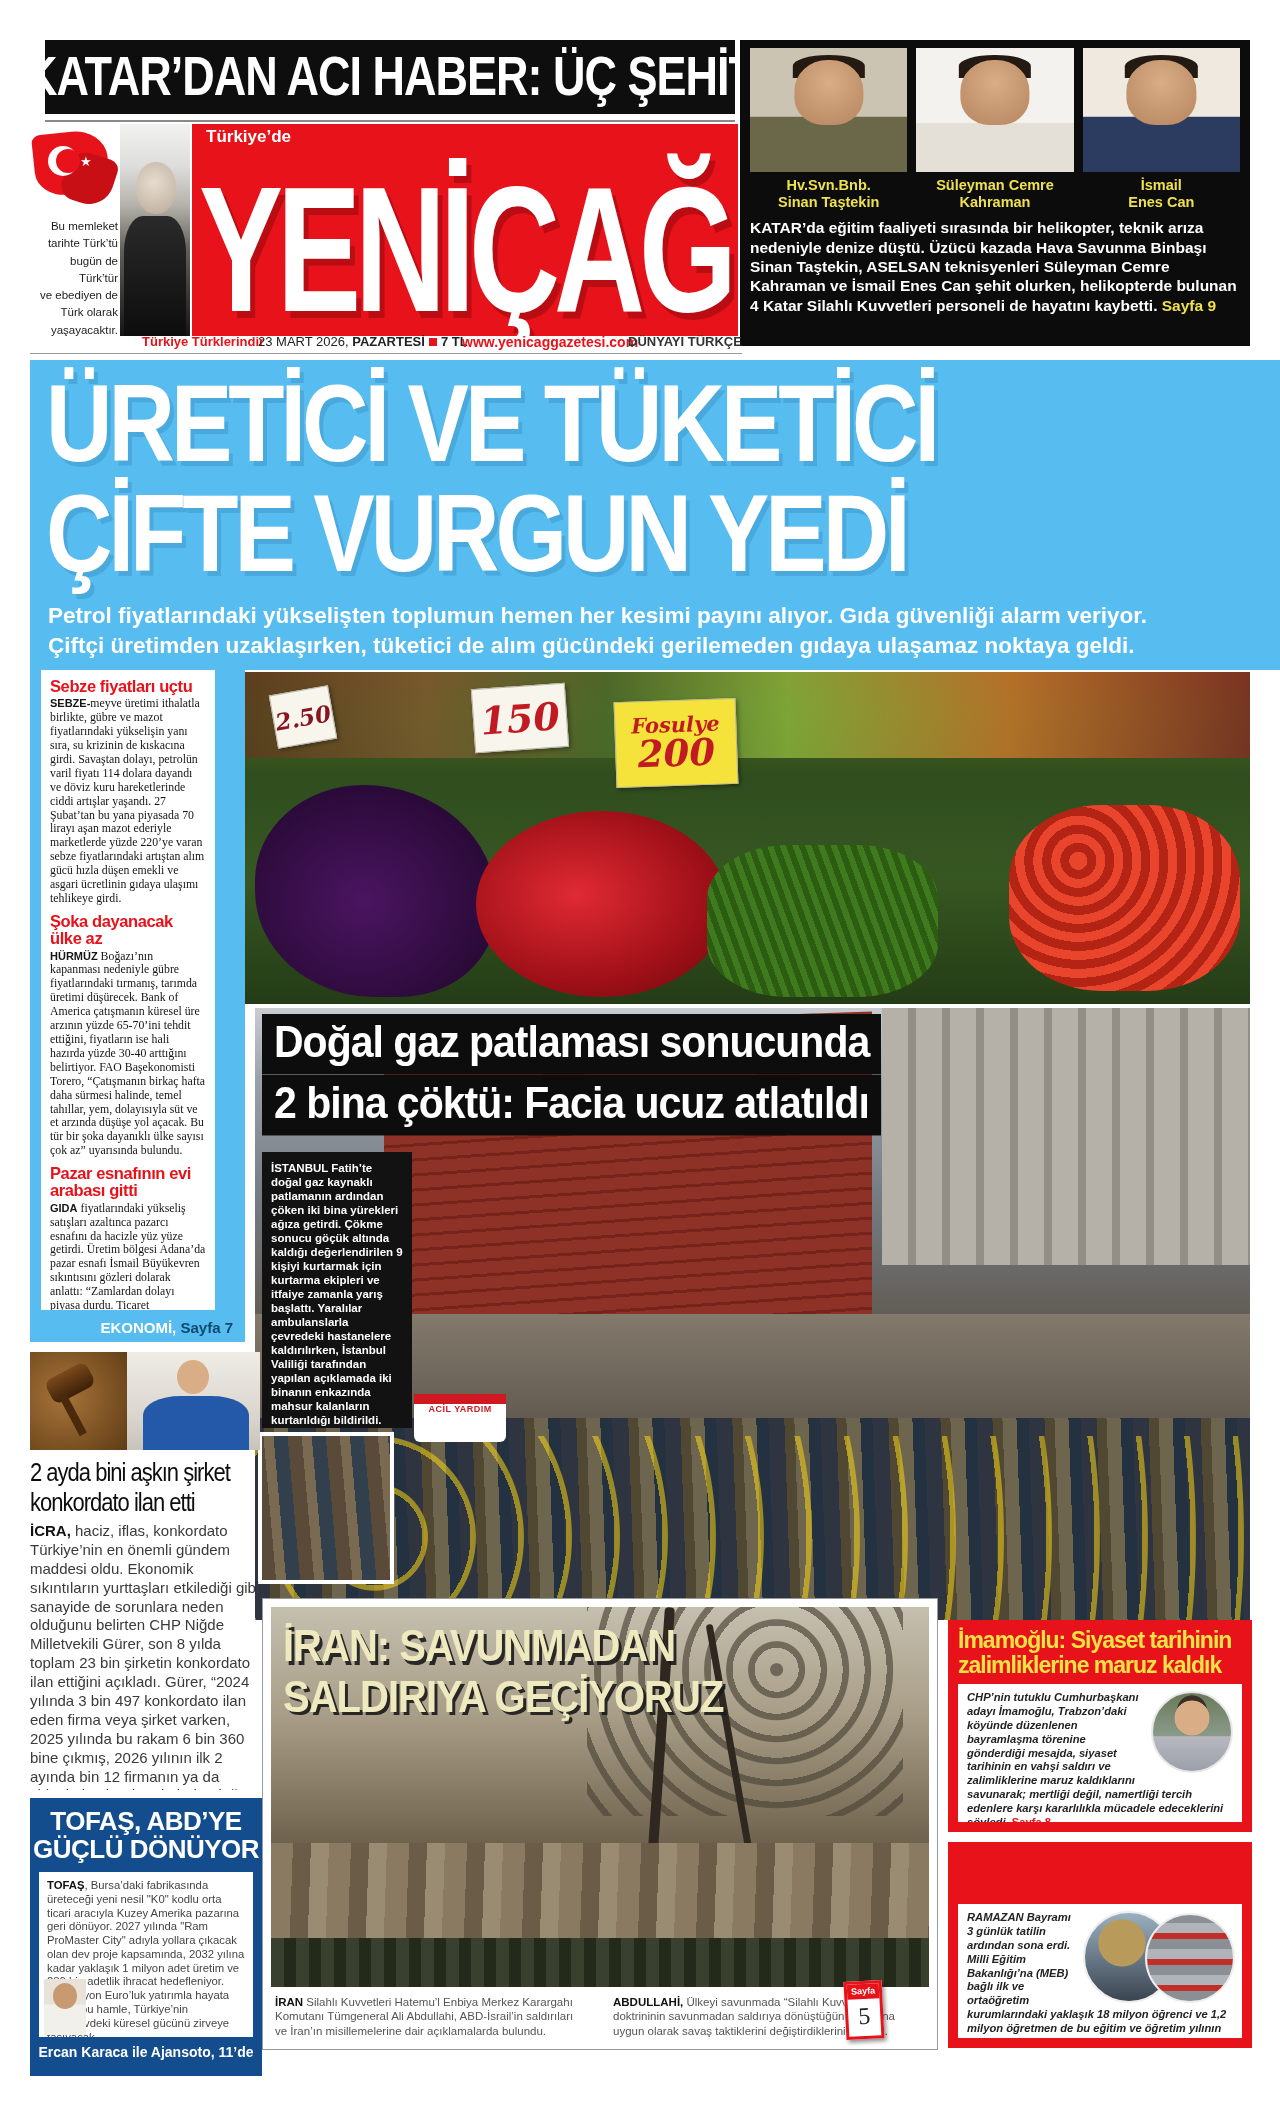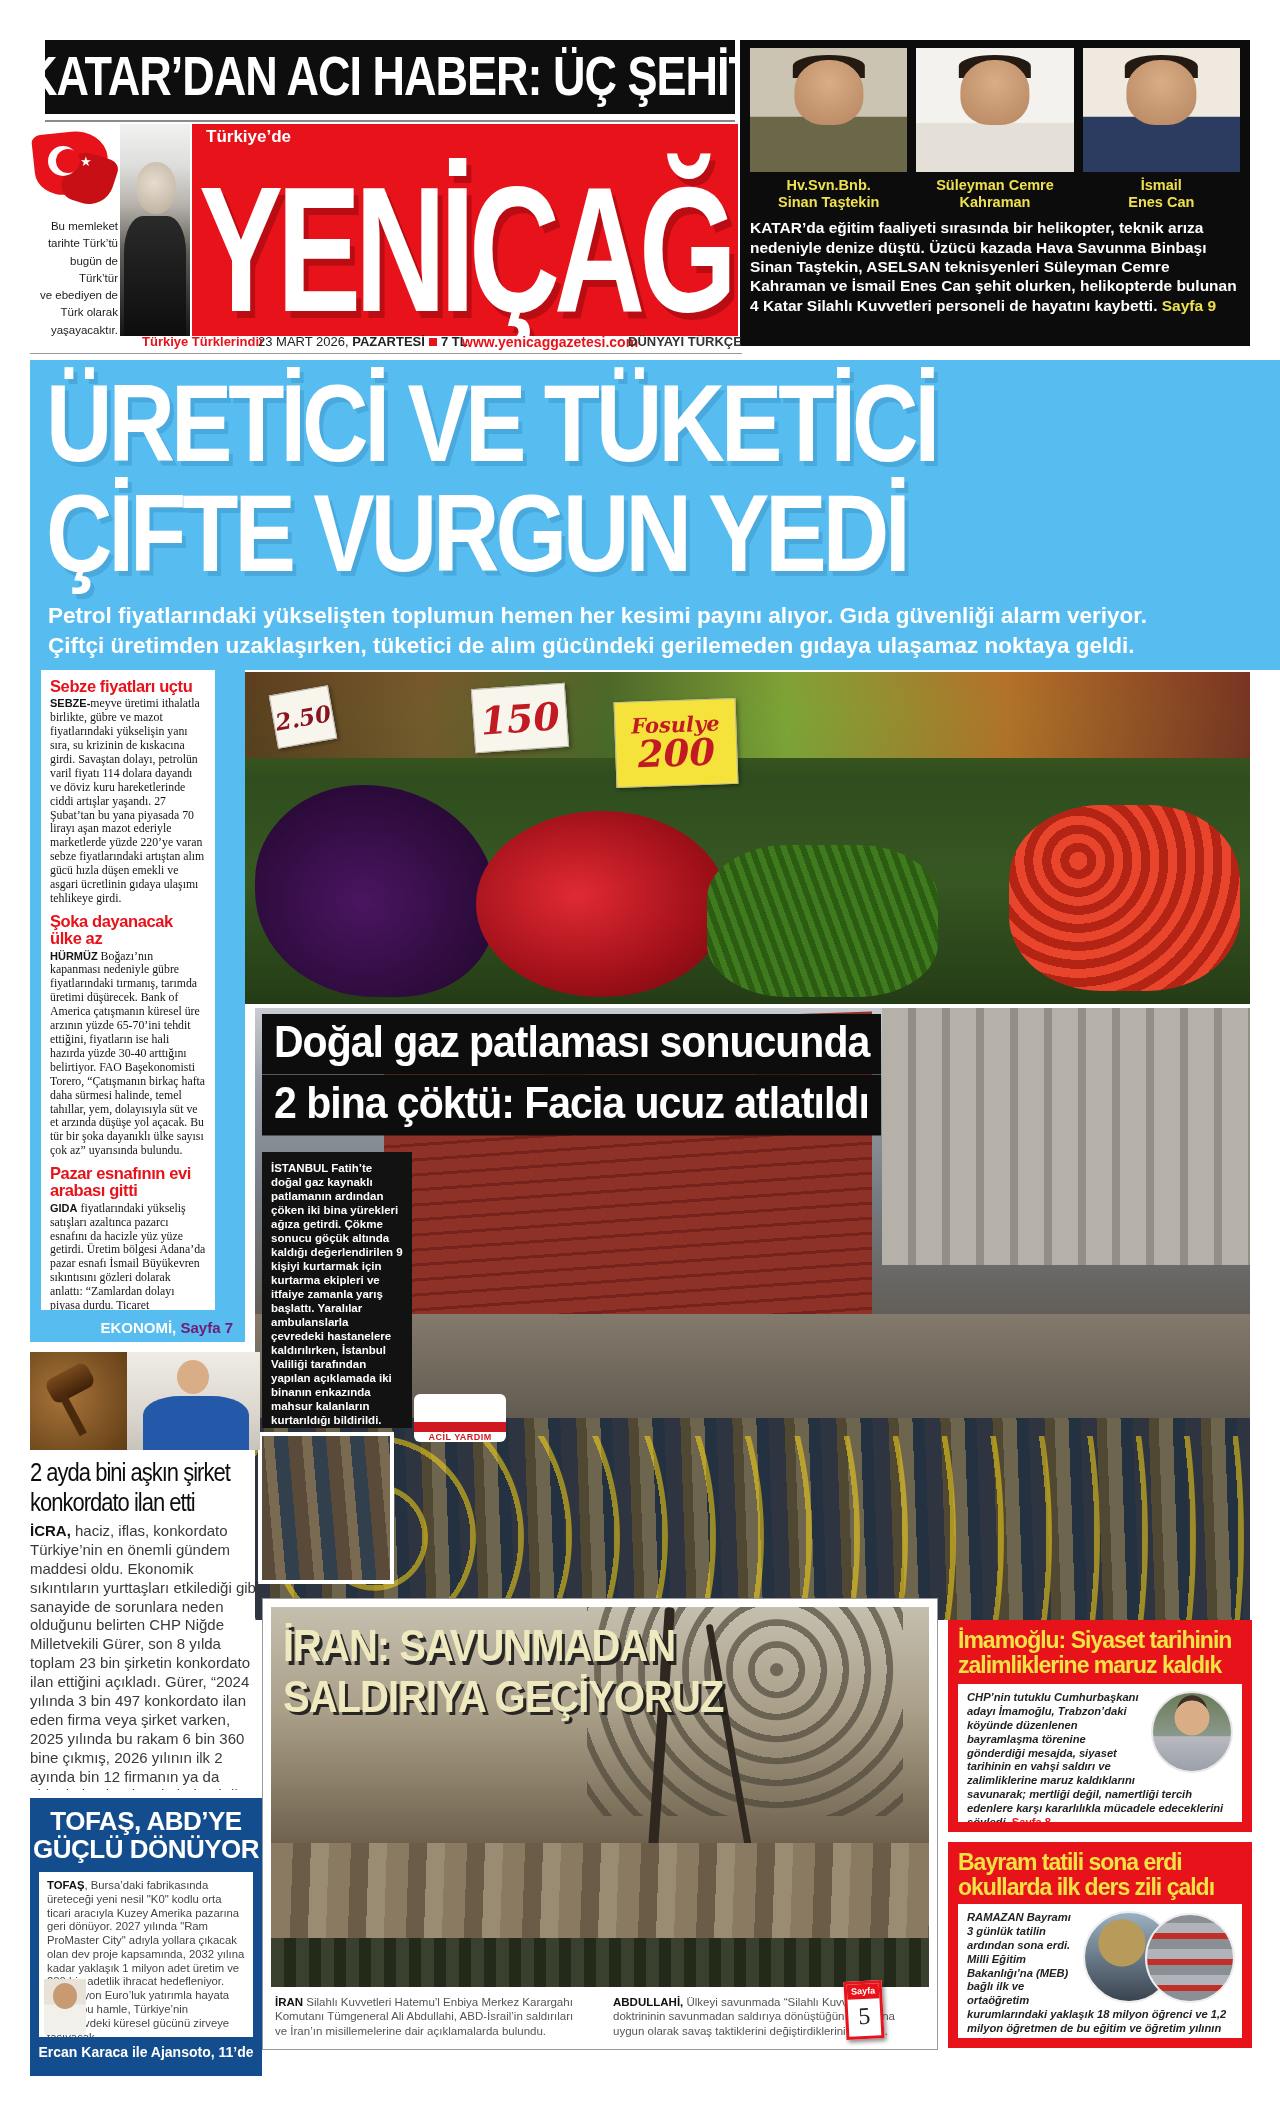--- a/index.html
+++ b/index.html
@@ -63,21 +63,21 @@
 
   
   #leftpanel{left:30px;top:670px;width:215px;height:672px;background:#57bdf0;}
   #leftwhite{position:absolute;left:11px;top:0px;width:174px;height:640px;background:#fff;
              padding:8px 9px;box-sizing:border-box;overflow:hidden;}
   .sh{color:#e8121a;font-weight:bold;font-size:16.5px;letter-spacing:-0.4px;margin:7px 0 2px;line-height:1.05;}
   .sh:first-child{margin-top:0;}
   .sb{font-family:"Liberation Serif",serif;font-size:11.8px;line-height:1.18;color:#151515;}
   .sl{font-family:"Liberation Sans",sans-serif;font-weight:bold;font-size:11px;}
   #ecotag{position:absolute;right:12px;bottom:6px;font-weight:bold;font-size:15px;color:#fff;}
-  #ecotag .pg{color:#701a75;}
+  #ecotag .pg{color:#0c4a6e;}
 
   
   #market{left:245px;top:672px;width:1005px;height:332px;
           background:linear-gradient(180deg,#6b4a23 0%,#47621f 12%,#2f4d1e 32%,#375722 62%,#243c16 100%);}
   .m-top{position:absolute;left:0;top:0;width:100%;height:26%;
          background:linear-gradient(90deg,#5b3b1d,#7a5a2e 18%,#4a6b2a 36%,#86b03a 54%,#c2762a 76%,#7d2f22 100%);opacity:.85;}
   .m-eggplant{position:absolute;left:1%;top:34%;width:24%;height:64%;border-radius:45% 55% 40% 50%;
          background:radial-gradient(ellipse at 45% 55%,#4a1560 0%,#2a0a38 70%,#160420 100%);}
   .m-pepper{position:absolute;left:23%;top:42%;width:25%;height:56%;border-radius:50%;
          background:radial-gradient(ellipse at 40% 45%,#e02a34 0%,#a01018 60%,#6a080e 100%);}
@@ -98,21 +98,21 @@
            background:repeating-linear-gradient(178deg,#8e3126 0 12px,#76241b 12px 15px);}
   .g-gray{position:absolute;left:63%;top:0;width:37%;height:42%;
           background:repeating-linear-gradient(90deg,#b5b0a8 0 26px,#948f86 26px 34px);}
   .g-rubble{position:absolute;left:0;top:50%;width:100%;height:20%;
           background:linear-gradient(180deg,#837a6c,#5d564c);}
   .g-crowd{position:absolute;left:0;bottom:0;width:100%;height:33%;
           background:repeating-linear-gradient(88deg,#2e3440 0 16px,#514834 16px 26px,#6e654f 26px 40px,#243140 40px 52px);}
   .g-vis{position:absolute;left:0;bottom:0;width:100%;height:30%;opacity:.55;
           background:repeating-radial-gradient(circle at 12% 55%,#f7d312 0 5px,transparent 6px 48px);}
   .g-amb{position:absolute;left:16%;top:63%;width:92px;height:48px;background:#fff;border-radius:6px;
-         display:flex;align-items:center;justify-content:flex-end;flex-direction:column;}
+         display:flex;align-items:center;justify-content:flex-start;flex-direction:column;}
   .g-amb .stripe{width:100%;height:10px;background:#d01820;}
   .g-amb .txt{color:#d01820;font-weight:bold;font-size:9px;letter-spacing:.5px;}
   #gas-h{left:262px;top:1014px;width:700px;overflow:visible;}
   #gas-h .line{display:table;background:#0d0d0d;color:#fff;font-weight:bold;font-size:41px;letter-spacing:-1px;
                padding:3px 12px 6px;margin-bottom:5px;white-space:nowrap;transform:scaleY(1.08);transform-origin:left top;}
   #gasstory{left:262px;top:1152px;width:150px;height:276px;background:#121212;color:#fff;
             padding:9px 9px;box-sizing:border-box;font-size:11.5px;font-weight:bold;line-height:1.22;}
   #gasinset{left:258px;top:1432px;width:136px;height:152px;border:4px solid #fff;box-sizing:border-box;
             background:repeating-linear-gradient(85deg,#5a4a3a 0 14px,#7a6a52 14px 24px,#32404e 24px 38px);}
 
@@ -371,24 +371,20 @@
       <div>İmamoğlu: Siyaset tarihinin</div>
       <div>zalimliklerine maruz kaldık</div>
     </div>
     <div class="rwhite">
       <div id="imam-photo"></div>
       <div class="rbody"><span>CHP’nin tutuklu Cumhurbaşkanı adayı İmamoğlu, Trabzon’daki köyünde düzenlenen bayramlaşma törenine gönderdiği mesajda, siyaset tarihinin en vahşi saldırı ve zalimliklerine maruz kaldıklarını savunarak; mertliği değil, namertliği tercih edenlere karşı kararlılıkla mücadele edeceklerini söyledi. </span><span class="pg">Sayfa 8</span></div>
     </div>
   </div>
 
   <div class="b redbox" id="bayram">
-    <div class="rh">
-      <div>Bayram tatili sona erdi</div>
-      <div>okullarda ilk ders zili çaldı</div>
-    </div>
     <div class="rwhite">
       <div id="bay-photos">
         <div class="bcirc" id="bay-c1"></div>
         <div class="bcirc" id="bay-c2"></div>
       </div>
       <div class="rbody"><span>RAMAZAN Bayramı 3 günlük tatilin ardından sona erdi. Milli Eğitim Bakanlığı’na (MEB) bağlı ilk ve ortaöğretim kurumlarındaki yaklaşık 18 milyon öğrenci ve 1,2 milyon öğretmen de bu eğitim ve öğretim yılının ikinci ara tatilinin ardından dersbaşı yaptı. </span><span class="pg">Sayfa 4</span></div>
     </div>
   </div>
 
 </div>

